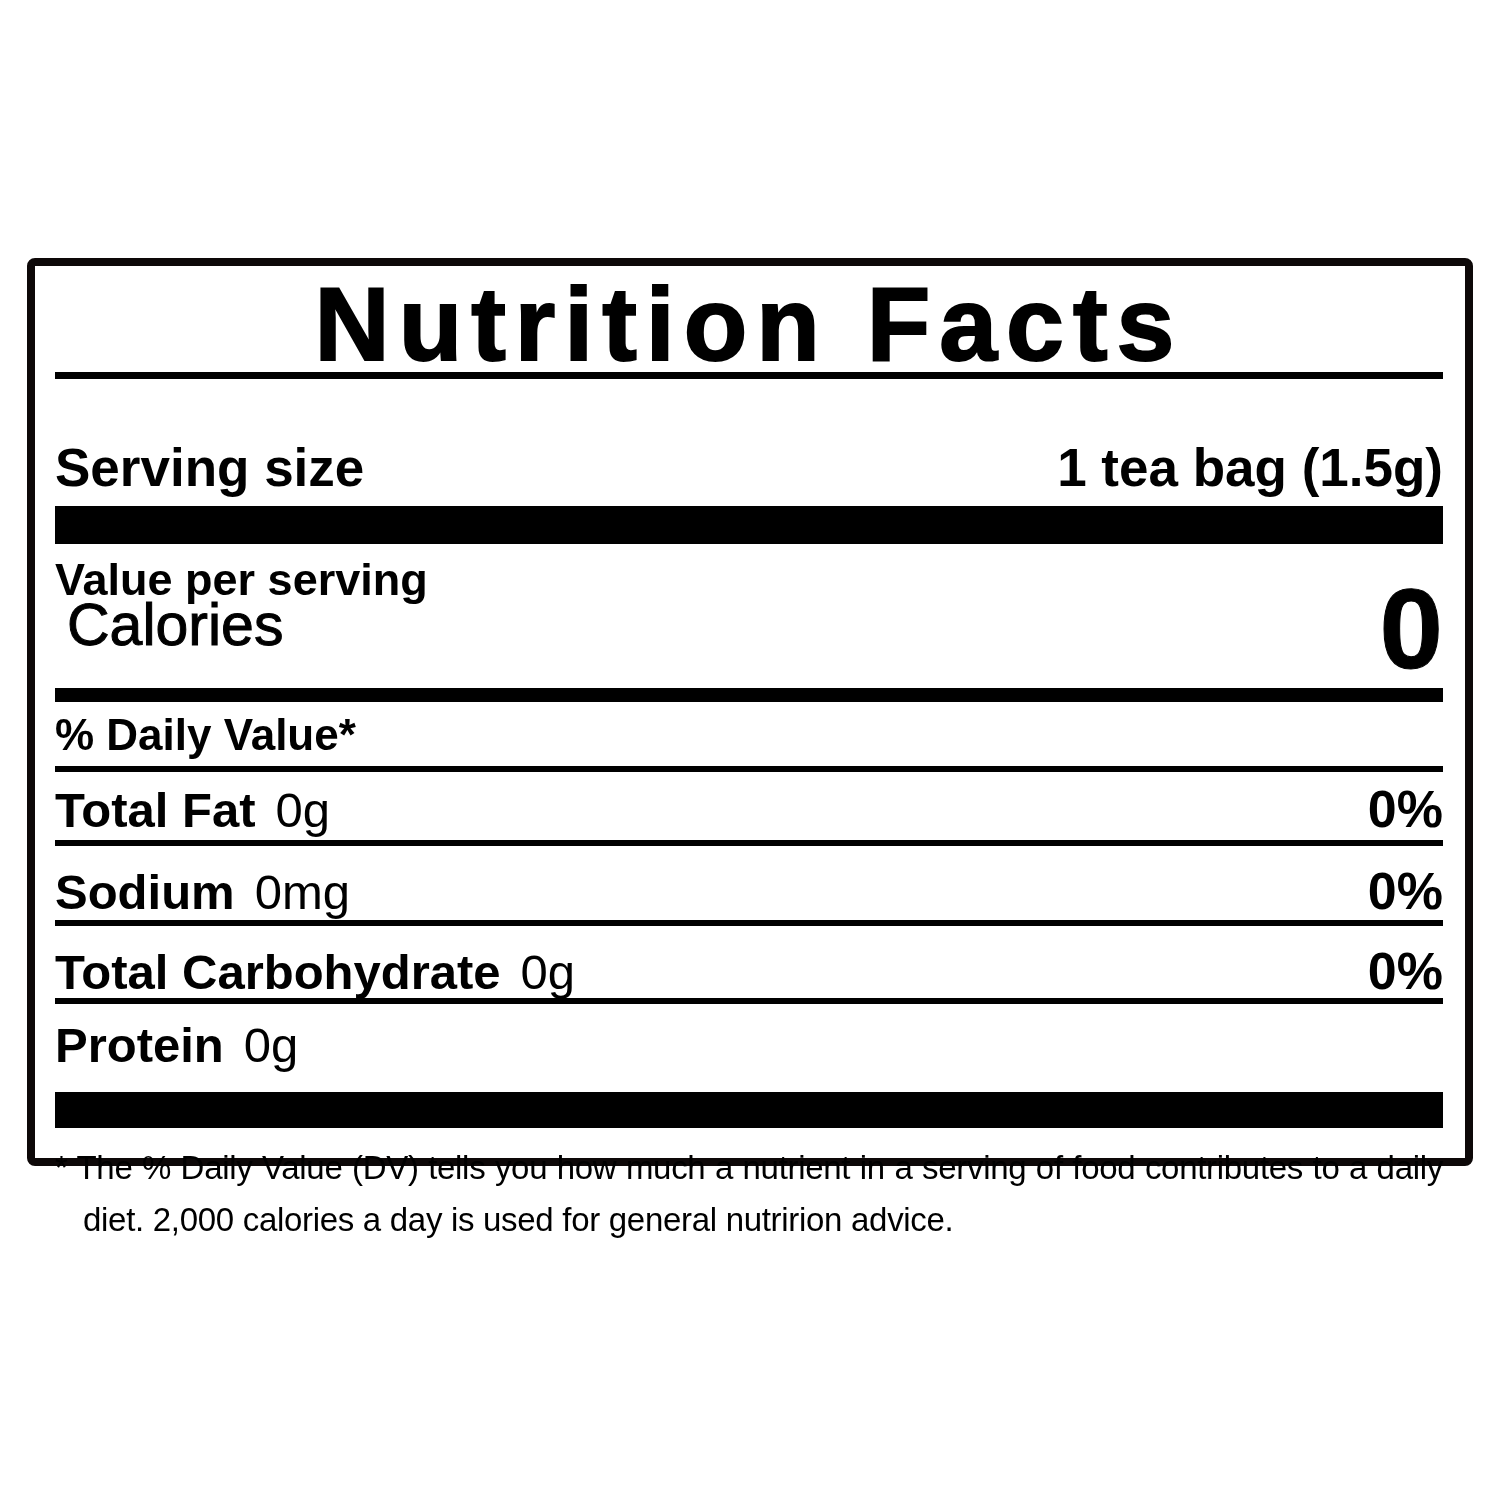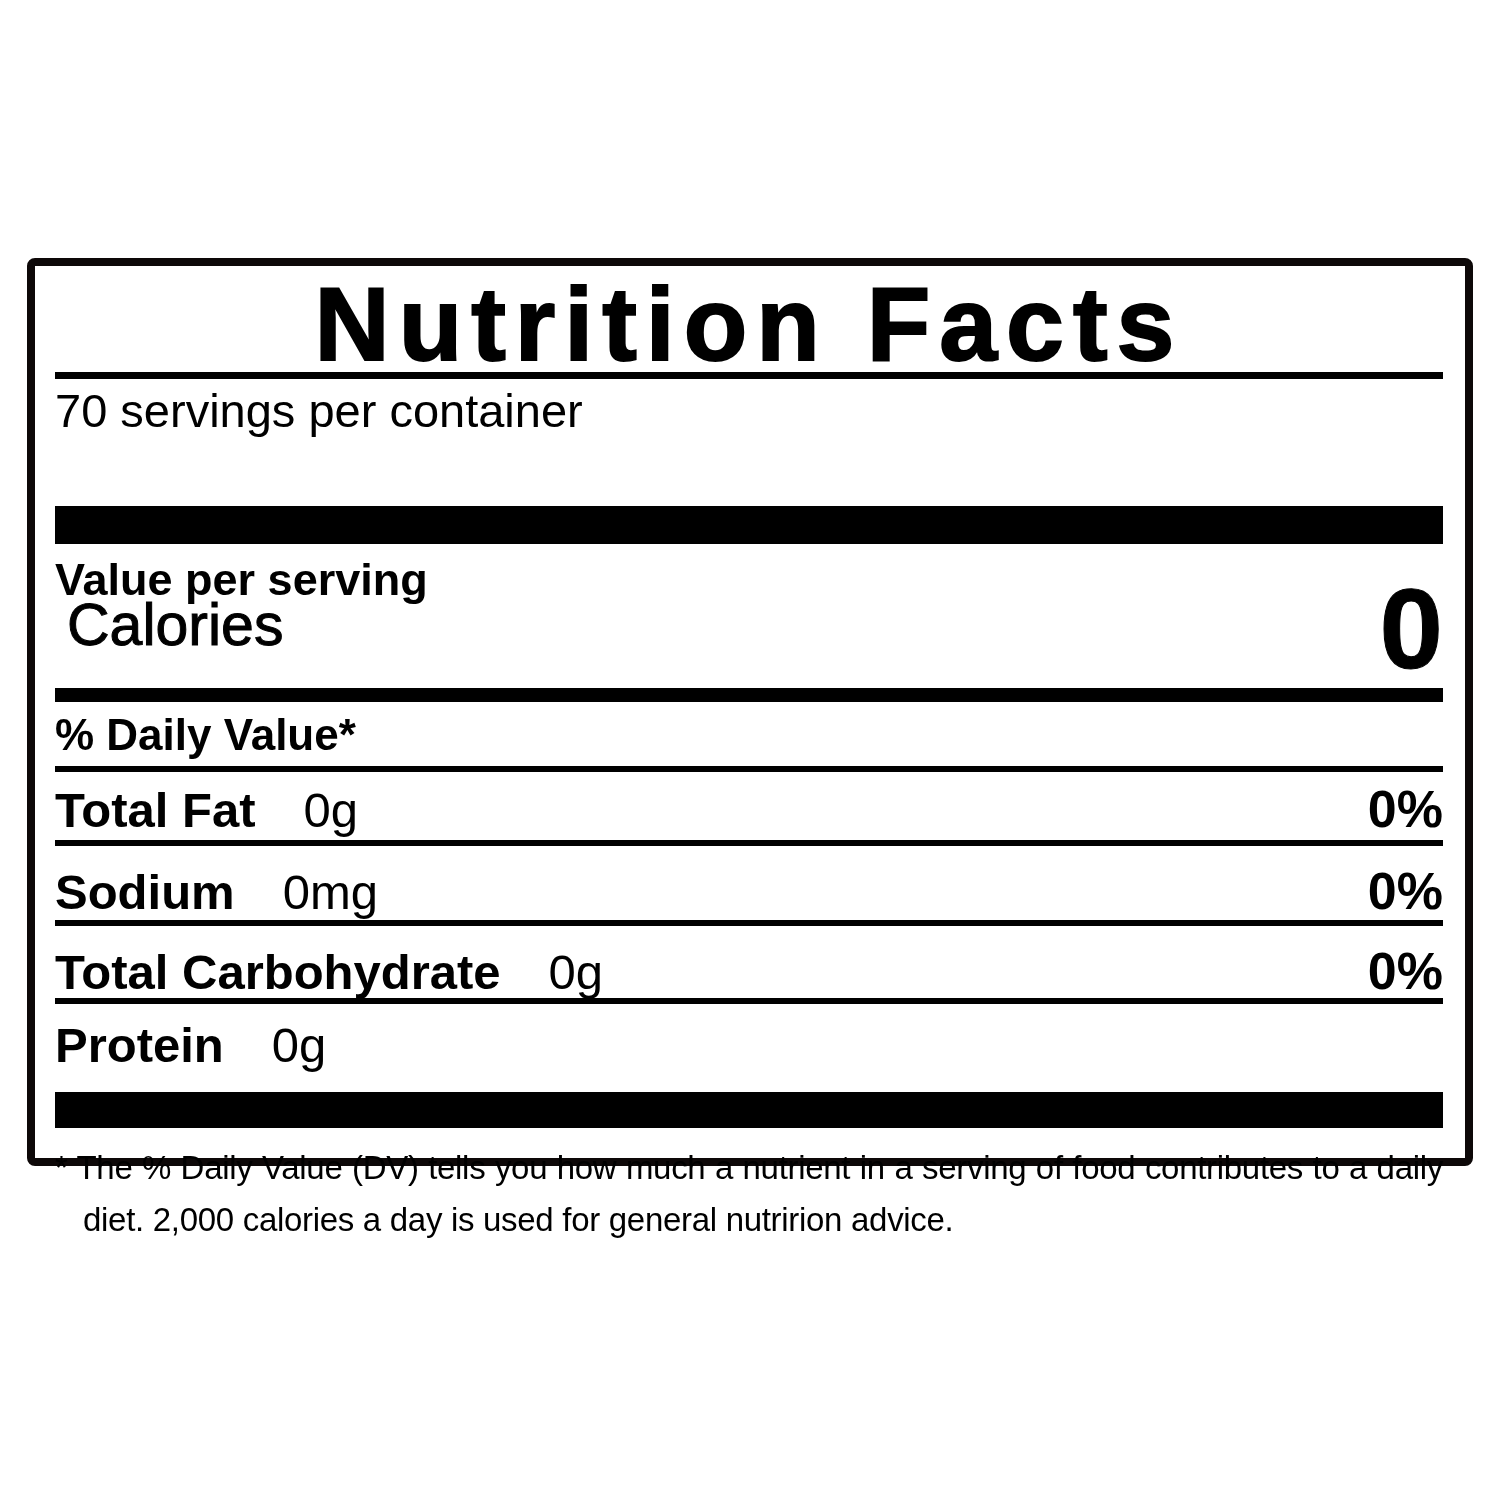--- a/index.html
+++ b/index.html
@@ -99,21 +99,21 @@
     display: flex;
     justify-content: space-between;
     align-items: baseline;
     font-size: 49px;
     line-height: 1.12;
   }
   .nr-fat     { top: 514px; }
   .nr-sodium  { top: 596px; }
   .nr-carb    { top: 676px; }
   .nr-protein { top: 752px; }
-  .nutrient-left { display: flex; align-items: baseline; gap: 48px; }
+  .nutrient-left { display: flex; align-items: baseline; gap: 20px; }
   .nutrient-name { font-weight: bold; }
   .nutrient-amount { font-weight: normal; text-align: right; }
   .nutrient-dv { font-weight: bold; font-size: 52px; }
   .bar2 { top: 826px; height: 36px; }
   .footnote {
     top: 876px;
     font-size: 33px;
     line-height: 1.58;
     letter-spacing: -0.3px;
     text-align: justify;
@@ -124,22 +124,25 @@
 </head>
 <body>
 
 <div class="label-box">
   <div class="inner">
 
     <div class="abs title">Nutrition Facts</div>
 
     <div class="abs rule rule-title"></div>
 
-    <div class="abs servings">70 servings per container</div>
 
+    <div class="abs serving-row">
+      <span>Serving size</span>
+      <span>1 tea bag (1.5g)</span>
+    </div>
 
     <div class="abs rule bar1"></div>
 
     <div class="abs amount-per-serving">Value per serving</div>
 
     <div class="calories-label">Calories</div>
     <div class="calories-value">0</div>
 
     <div class="abs rule rule-med"></div>
 

